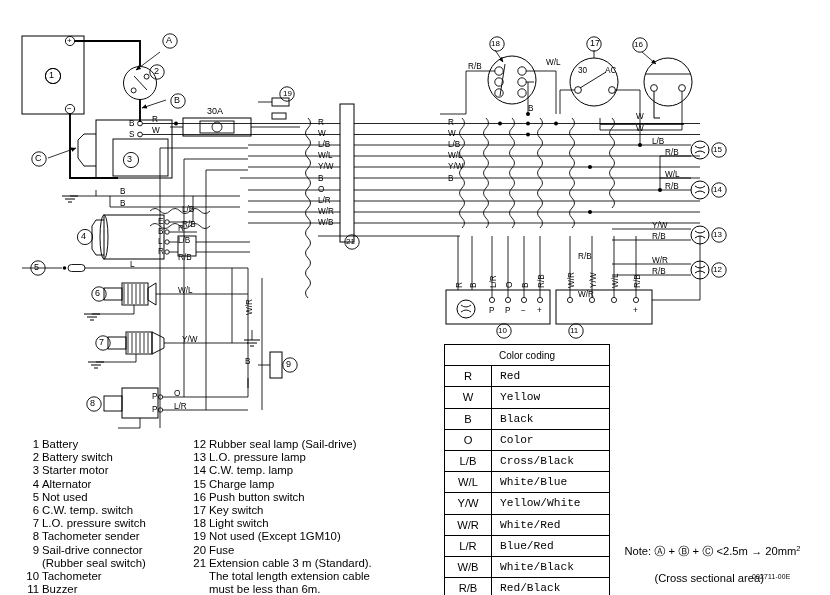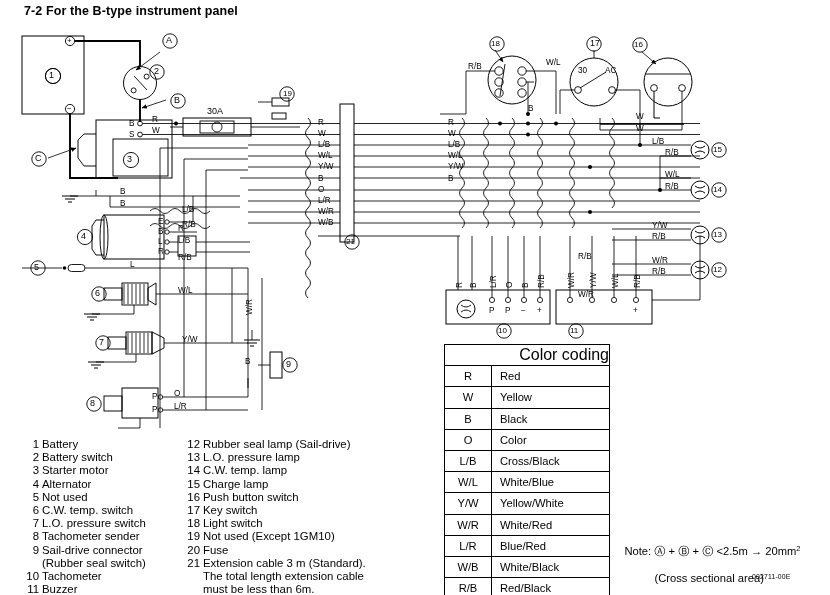--- a/index.html
+++ b/index.html
@@ -7,53 +7,52 @@
        font-family:"Liberation Sans",sans-serif;color:#000;}
   .pg{position:absolute;left:0;top:0;width:830px;height:595px;}
 
   #title{position:absolute;left:24px;top:4px;font-size:12.5px;font-weight:bold;letter-spacing:.1px;}
 
   svg{position:absolute;left:0;top:0;width:830px;height:595px;overflow:visible;}
 
   
   .legend{position:absolute;font-size:11.4px;line-height:13.2px;white-space:pre;}
   #legend-left{left:24px;top:438px;}
-  #legend-right{left:185px;top:438px;}
+  #legend-right{left:191px;top:438px;}
   .lg-row{display:block;}
   .lg-n{display:inline-block;width:15px;text-align:right;margin-right:3px;}
   .lg-t{display:inline-block;}
   .lg-cont .lg-n{visibility:hidden;}
 
   
   #color-table{position:absolute;left:444px;top:344px;width:166px;border:1.1px solid #000;
                border-collapse:collapse;font-size:11.2px;background:#fff;}
   #color-table td{border:.9px solid #000;height:20.2px;padding:0;}
-  #color-table .hd{text-align:right;font-size:16px;}
+  #color-table .hd{text-align:center;font-size:10px;}
   #color-table .ab{width:46px;text-align:center;}
-  #color-table .nm{padding-left:8px;}
+  #color-table .nm{padding-left:8px;font-family:Liberation Mono, monospace;}
 
   
   #note{position:absolute;left:612px;top:528px;font-size:11.2px;line-height:13.6px;white-space:pre;}
   #note .ind{padding-left:30px;margin-top:14px;}
   sup{font-size:7.5px;vertical-align:4px;}
   #doccode{position:absolute;left:752px;top:573px;font-size:6.8px;letter-spacing:.2px;}
 
   
   .wl{position:absolute;font-size:8.2px;line-height:9px;white-space:nowrap;}
   .wlv{position:absolute;font-size:8.2px;white-space:nowrap;transform-origin:0 0;
        transform:rotate(-90deg);}
   .tm{position:absolute;font-size:8px;white-space:nowrap;}
   .big{font-size:9px;}
 </style>
 </head>
 <body>
 
 <div class="pg">
 
-  <div id="title">7-2 For the B-type instrument panel</div>
 
   <svg viewBox="0 0 830 595">
     <defs>
       <marker id="arw" markerWidth="7" markerHeight="7" refX="6" refY="3.2" orient="auto">
         <path d="M0,0.4 L6.4,3.2 L0,6 z" fill="#000"></path>
       </marker>
     </defs>
     <g fill="none" stroke="#000" stroke-width="0.85" shape-rendering="geometricPrecision">
 
       <rect x="22" y="36" width="62" height="78" stroke-width="1"></rect>

